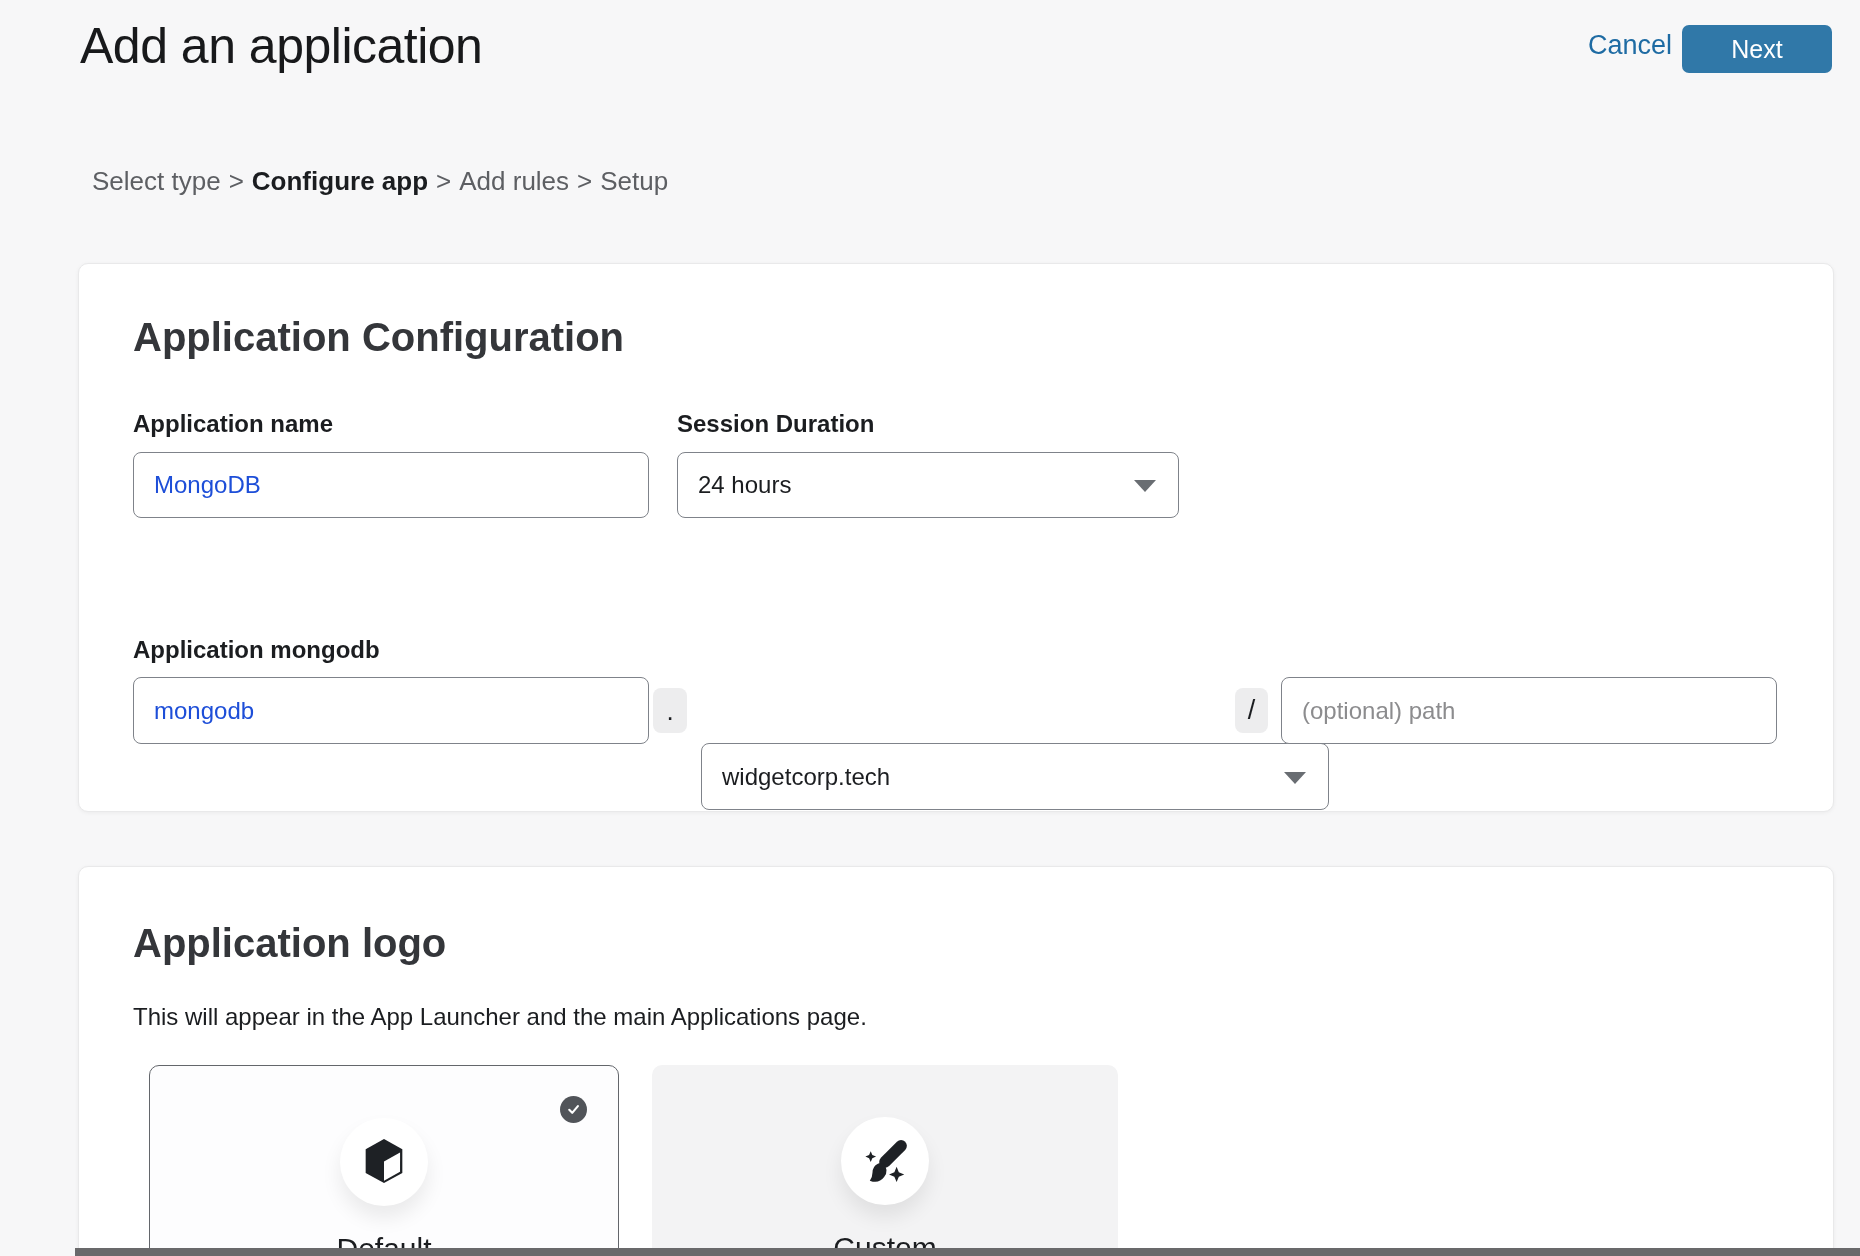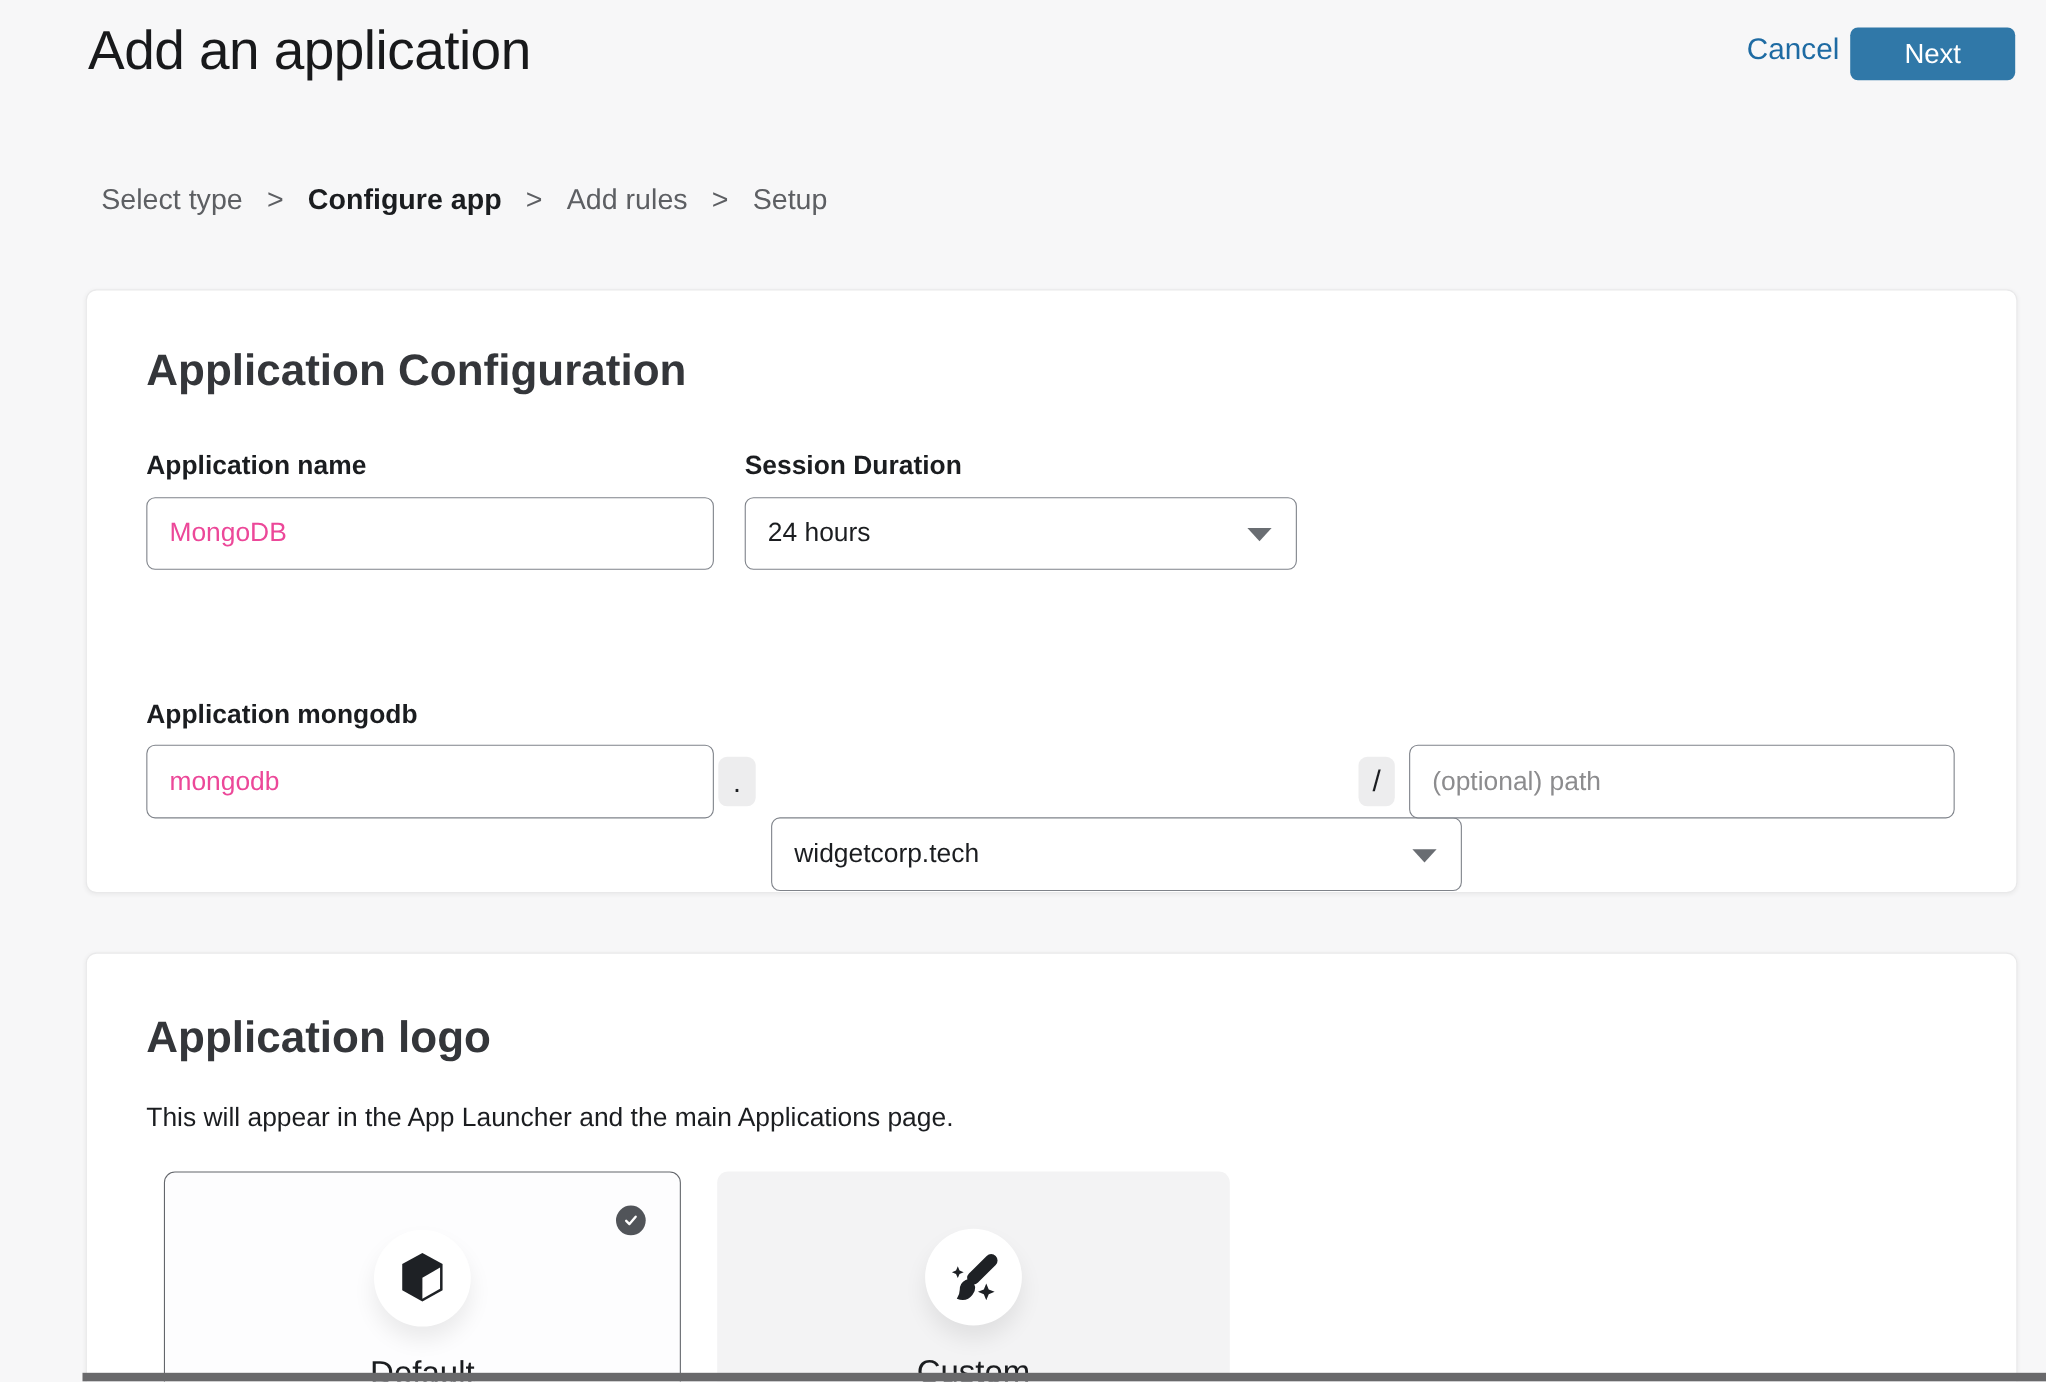--- a/index.html
+++ b/index.html
@@ -27,21 +27,21 @@
     left:1682px; top:25px; width:150px; height:48px;
     background:#3078a8; border:none; border-radius:7px;
     color:#ffffff; font-size:25px; font-family:inherit;
     display:flex; align-items:center; justify-content:center;
     cursor:pointer;
   }
 
   
   .steps {
     left:92px; top:166px;
-    display:flex; align-items:flex-end; gap:22px;
+    display:flex; align-items:flex-end; gap:8px;
     font-size:26px; color:#5d5f63;
   }
   .steps .step { cursor:pointer; }
   .steps .active { color:#1b1d20; font-weight:700; }
   .steps .sep { color:#5d5f63; }
 
   
   .card {
     background:#ffffff;
     border:1px solid #e9e9ea;
@@ -56,21 +56,21 @@
   }
   .field-label {
     font-size:24px; font-weight:700; color:#1b1d20;
   }
 
   
   .text-input {
     box-sizing:border-box;
     border:1.5px solid #7f838a; border-radius:8px;
     background:#ffffff;
-    font-family:inherit; font-size:24px; color:#ec4899;
+    font-family:inherit; font-size:24px; color:#1d4ed8;
     padding:0 20px; outline:none;
   }
   .text-input::placeholder { color:#8c8c8e; }
   .select {
     box-sizing:border-box;
     border:1.5px solid #7f838a; border-radius:8px;
     background:#ffffff;
     display:flex; align-items:center;
     padding:0 56px 0 20px;
     font-size:24px; color:#1b1d20; cursor:pointer;

